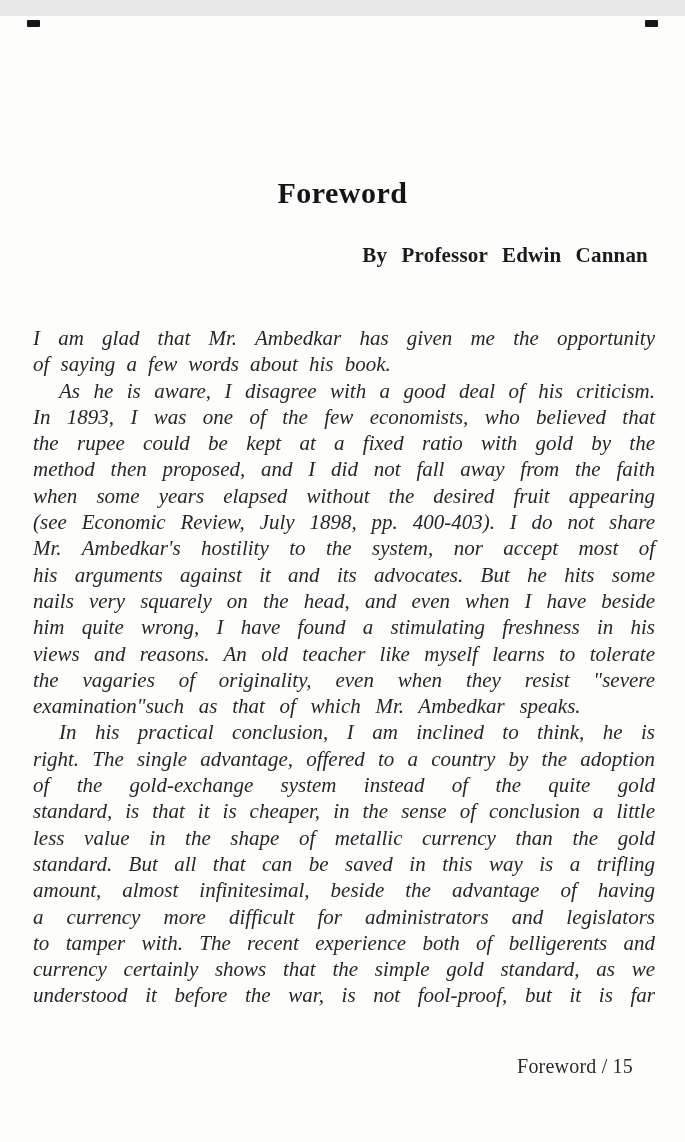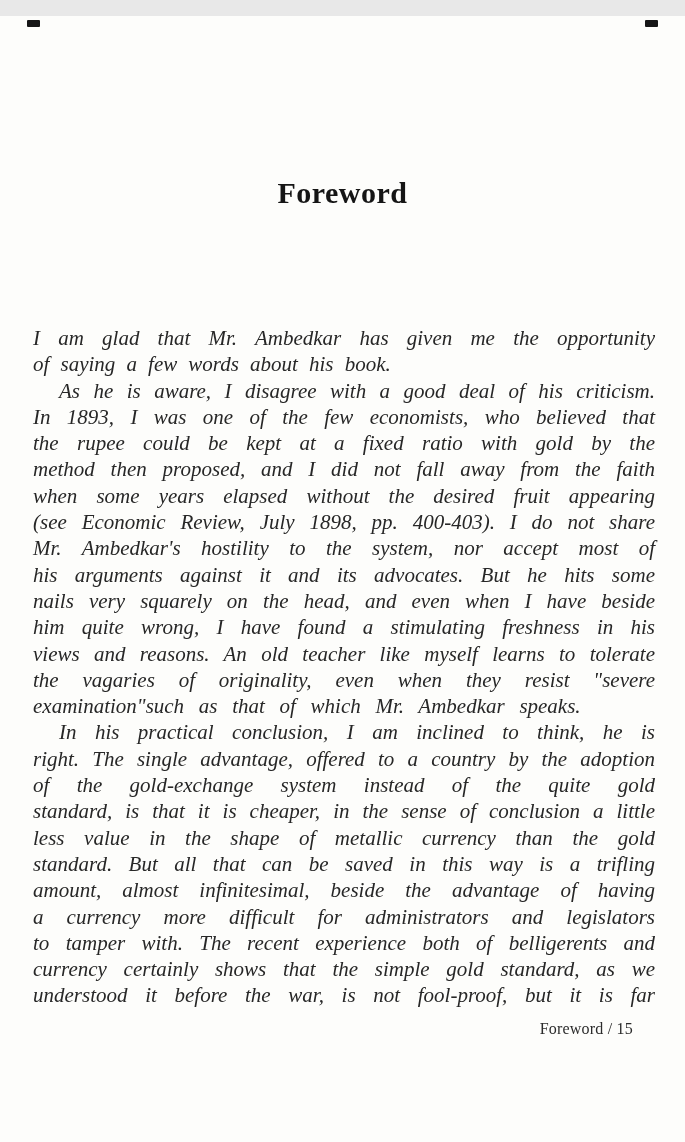--- a/index.html
+++ b/index.html
@@ -46,37 +46,38 @@
   .indent{text-indent:26px;}
   .pend{
     text-align:left;text-align-last:left;
     word-spacing:0.28em;
   }
   .pend2{
     text-align:left;text-align-last:left;
     word-spacing:0.45em;
   }
   .page-footer{
-    position:absolute;top:1004px;right:52px;
-    font-size:16px;color:#2b2b2b;
+    position:absolute;top:1039px;right:52px;
+    font-size:20px;color:#2b2b2b;
     letter-spacing:0.2px;
   }
 </style>
 </head>
 <body>
 
 <div class="page">
 
   <div class="scan-mark mark-tl"></div>
   <div class="scan-mark mark-tr"></div>
   <div class="scan-mark mark-bl"></div>
   <div class="scan-mark mark-br"></div>
 
   <div class="page-title">Foreword</div>
 
+  <div class="byline">By Professor Edwin Cannan</div>
 
   <div class="body-text">
     <div class="ln">I am glad that Mr. Ambedkar has given me the opportunity</div>
     <div class="ln pend">of saying a few words about his book.</div>
     <div class="ln indent">As he is aware, I disagree with a good deal of his criticism.</div>
     <div class="ln">In 1893, I was one of the few economists, who believed that</div>
     <div class="ln">the rupee could be kept at a fixed ratio with gold by the</div>
     <div class="ln">method then proposed, and I did not fall away from the faith</div>
     <div class="ln">when some years elapsed without the desired fruit appearing</div>
     <div class="ln">(see Economic Review, July 1898, pp. 400-403). I do not share</div>

